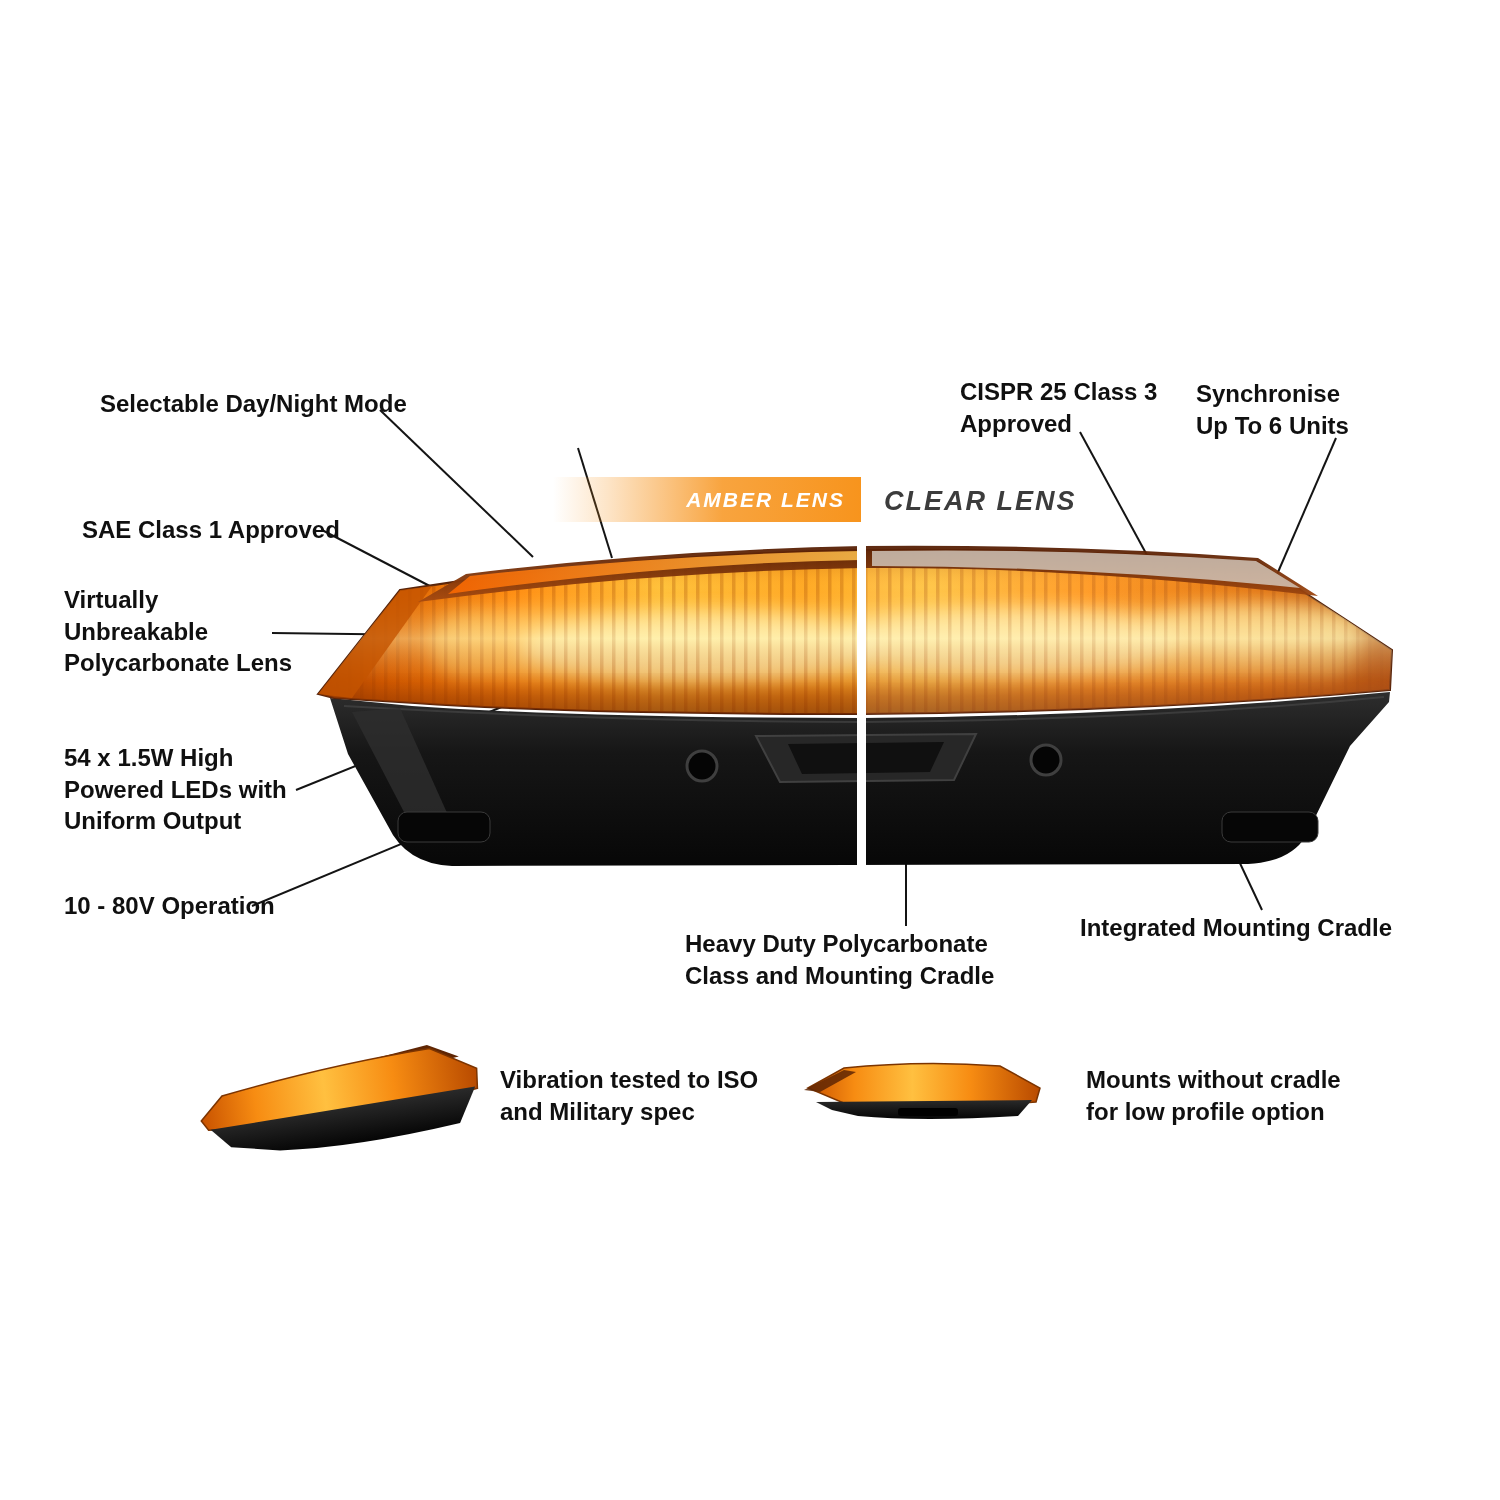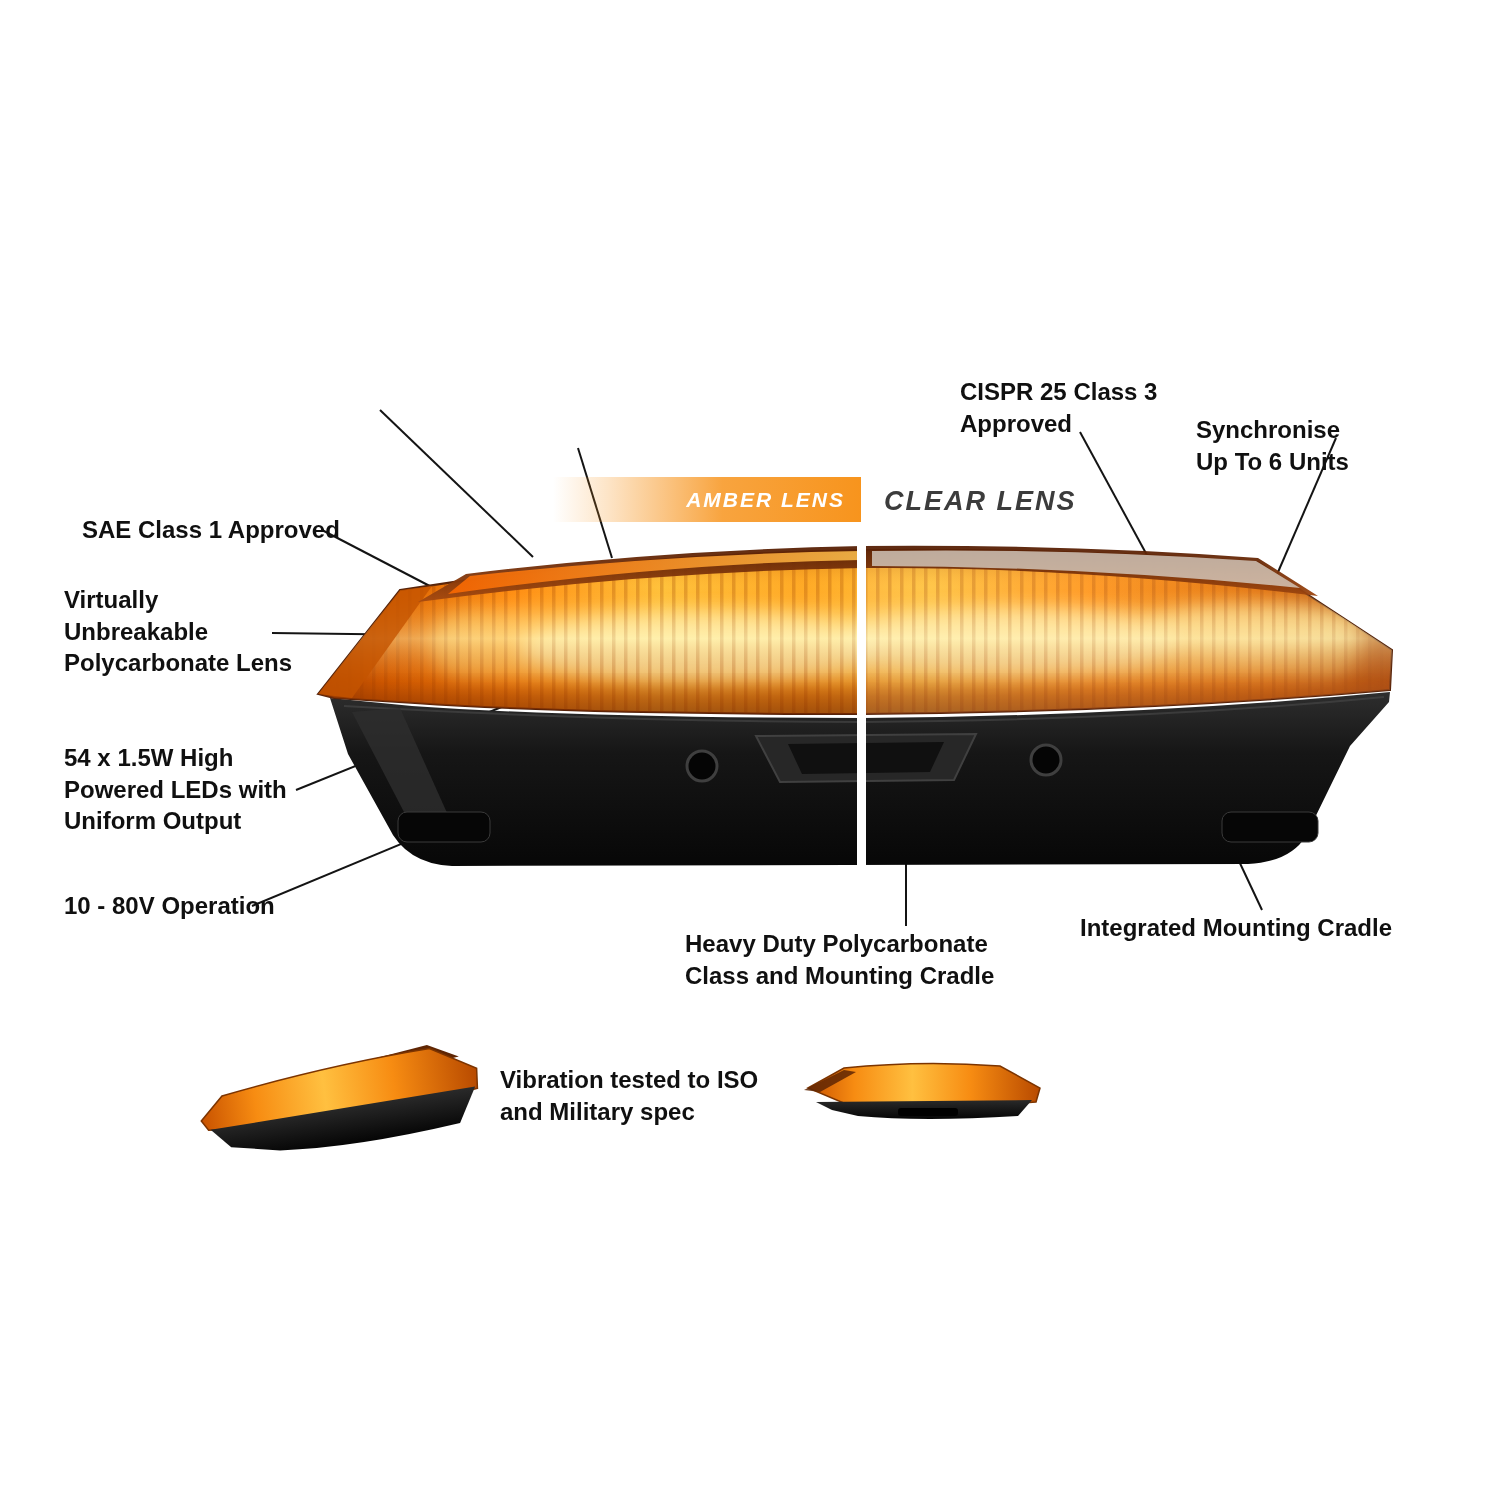--- a/index.html
+++ b/index.html
@@ -33,21 +33,21 @@
   }
   .clear-lens-label {
     position:absolute; left:884px; top:486px;
     font-style:italic; font-weight:bold; font-size:27px;
     letter-spacing:2px; color:#3c3c3c; white-space:nowrap;
   }
   
   .c-daynight   { left:100px;  top:388px; }
   .c-sealed     { left:520px;  top:380px; }
   .c-cispr      { left:960px;  top:376px; }
-  .c-sync       { left:1196px; top:378px;margin-top:36px; }
+  .c-sync       { left:1196px; top:378px; }
   .c-sae        { left:82px;   top:514px; }
   .c-unbreak    { left:64px;   top:584px; }
   .c-leds       { left:64px;   top:742px; }
   .c-voltage    { left:64px;   top:890px; }
   .c-basecradle { left:685px;  top:928px; }
   .c-integrated { left:1080px; top:912px; }
   .c-vibration  { left:500px;  top:1064px; }
   .c-lowprofile { left:1086px; top:1064px; }
 </style>
 </head>
@@ -167,31 +167,34 @@
       <path d="M 14 44 L 230 42 L 216 58 Q 120 64 56 58 L 30 52 Z" fill="url(#miniBase)"></path>
       <rect x="96" y="50" width="60" height="8" rx="3" fill="#000000"></rect>
     </g>
   </svg>
 
   <div class="lens-band">
     <span>AMBER LENS</span>
   </div>
   <div class="clear-lens-label">CLEAR LENS</div>
 
+  <div class="callout c-daynight nowrap">Selectable Day/Night Mode</div>
   <div class="callout c-cispr">CISPR 25 Class 3
 Approved</div>
   <div class="callout c-sync">Synchronise
 Up To 6 Units</div>
   <div class="callout c-sae nowrap">SAE Class 1 Approved</div>
   <div class="callout c-unbreak">Virtually
 Unbreakable
 Polycarbonate Lens</div>
   <div class="callout c-leds">54 x 1.5W High
 Powered LEDs with
 Uniform Output</div>
   <div class="callout c-voltage nowrap">10 - 80V Operation</div>
   <div class="callout c-basecradle">Heavy Duty Polycarbonate
 Class and Mounting Cradle</div>
   <div class="callout c-integrated nowrap">Integrated Mounting Cradle</div>
   <div class="callout c-vibration">Vibration tested to ISO
 and Military spec</div>
+  <div class="callout c-lowprofile">Mounts without cradle
+for low profile option</div>
 
 </div>
 
 </body></html>

